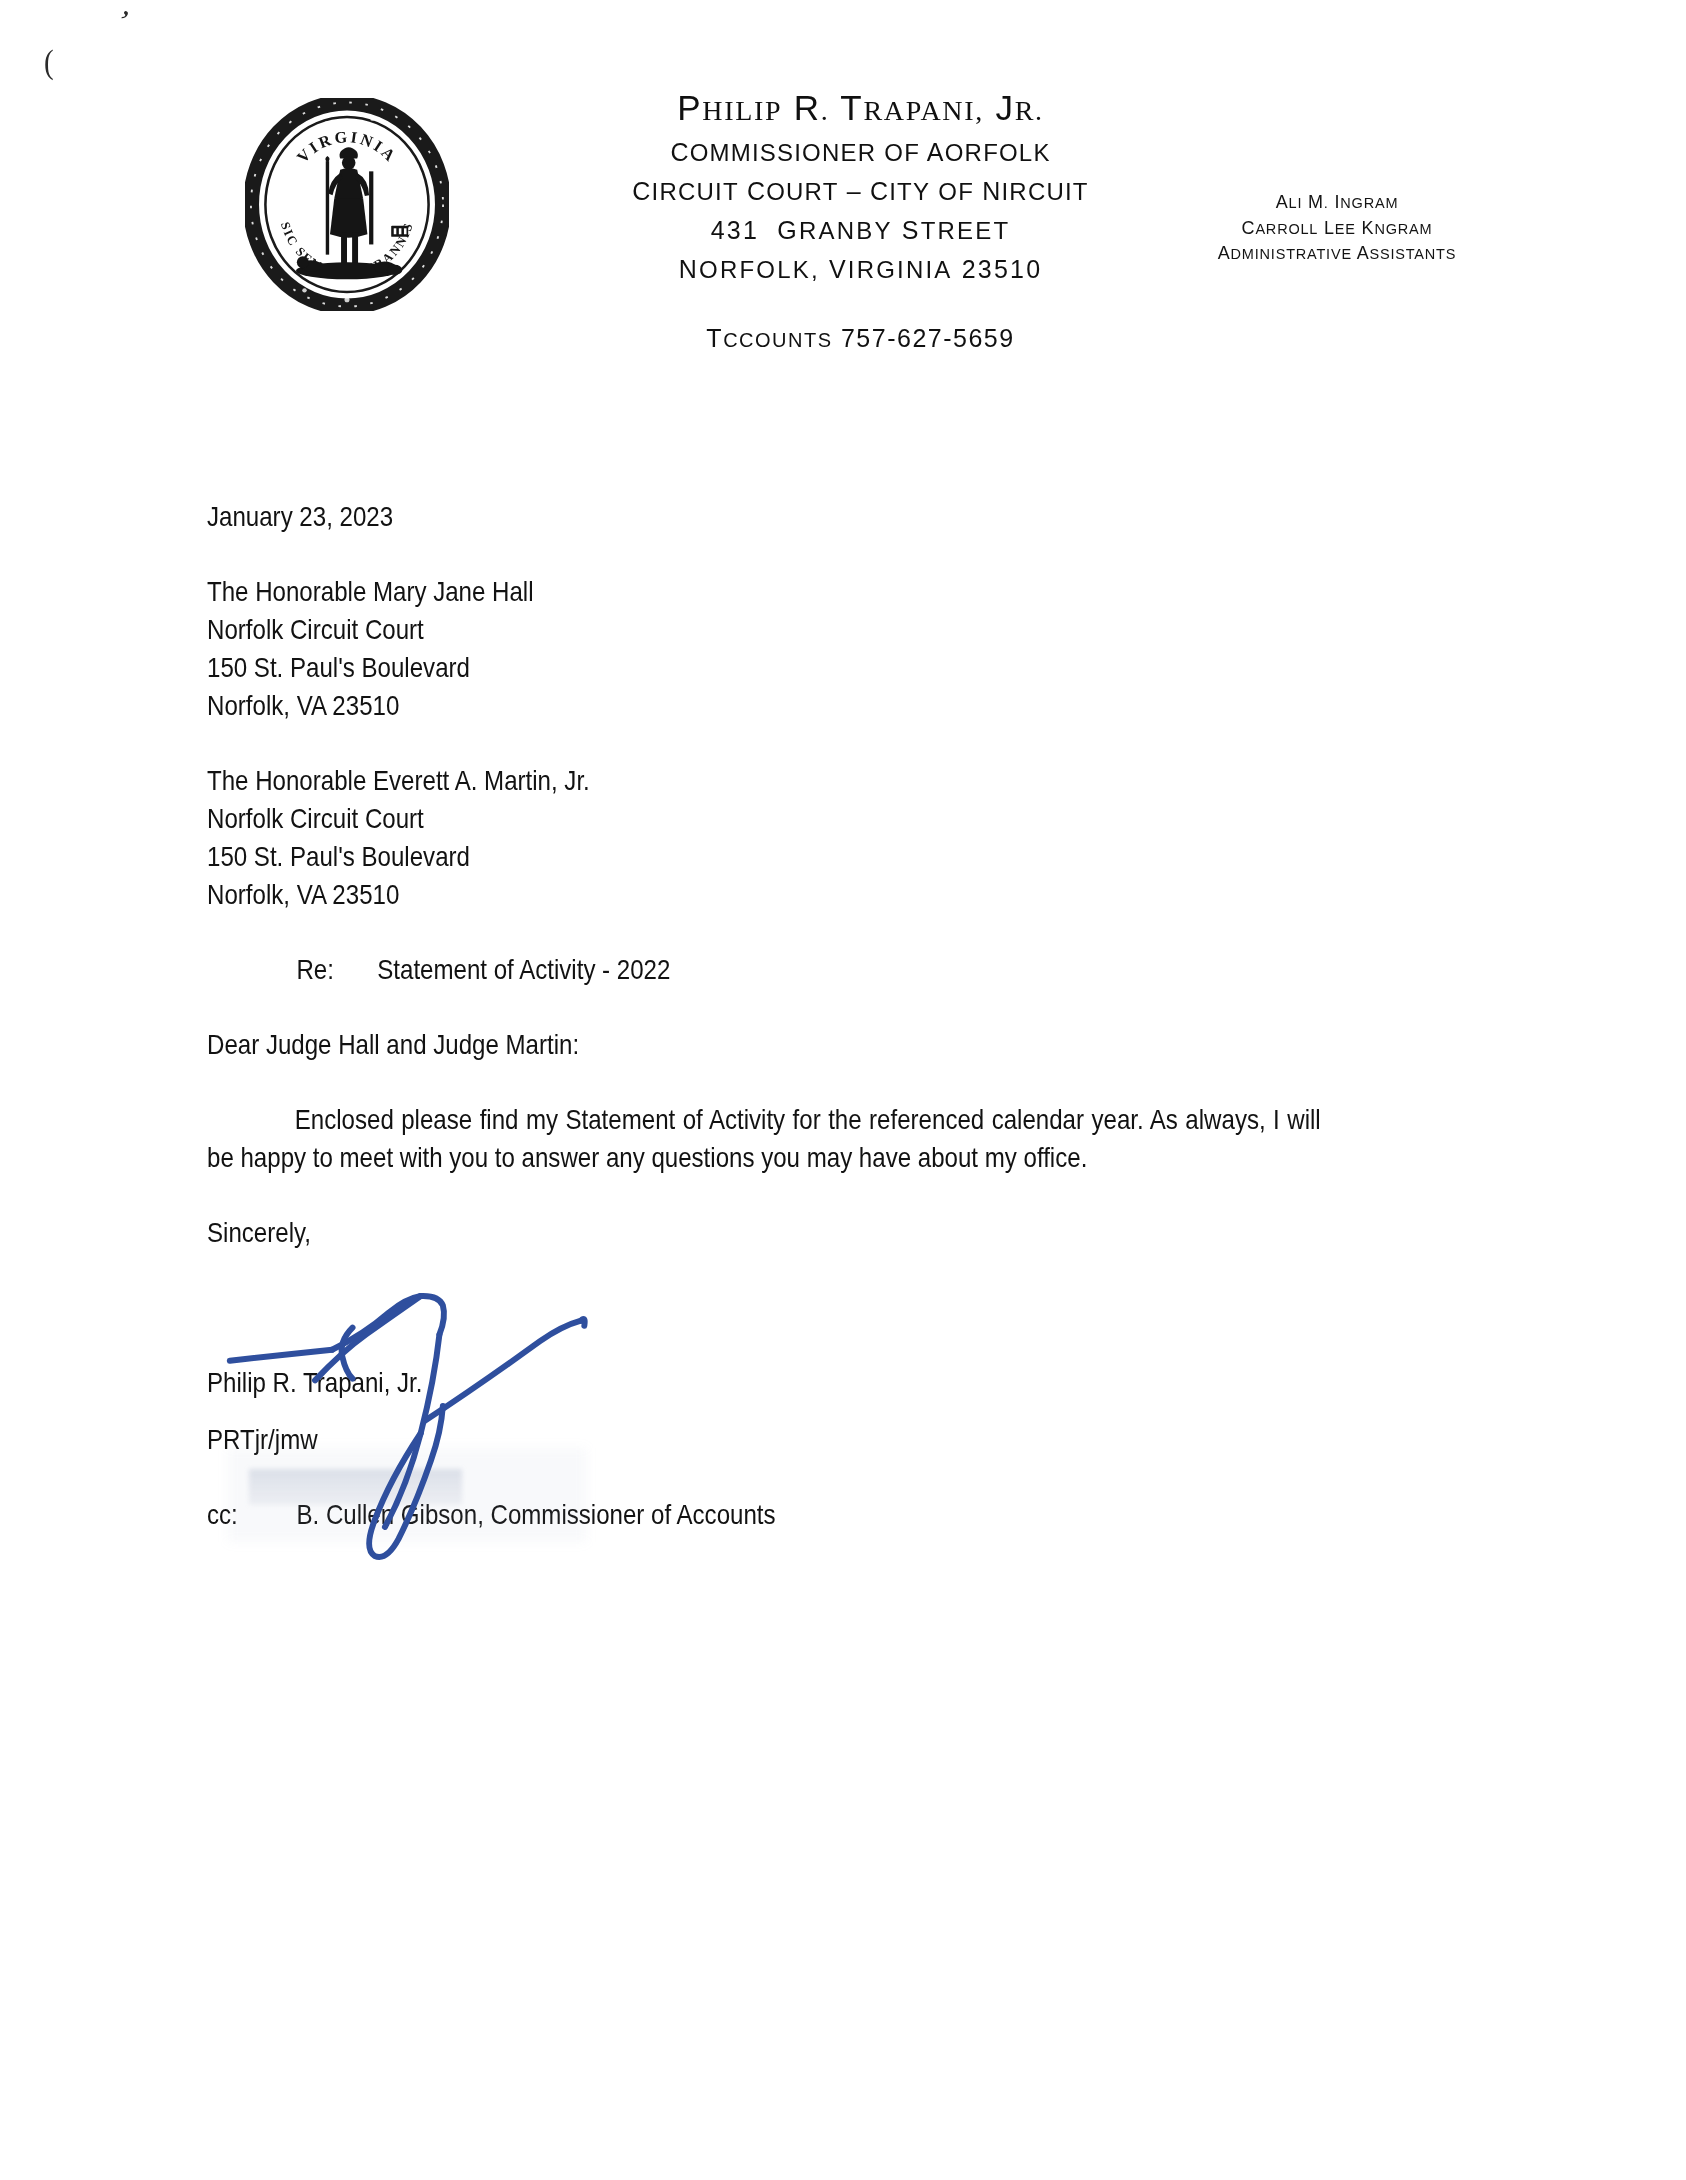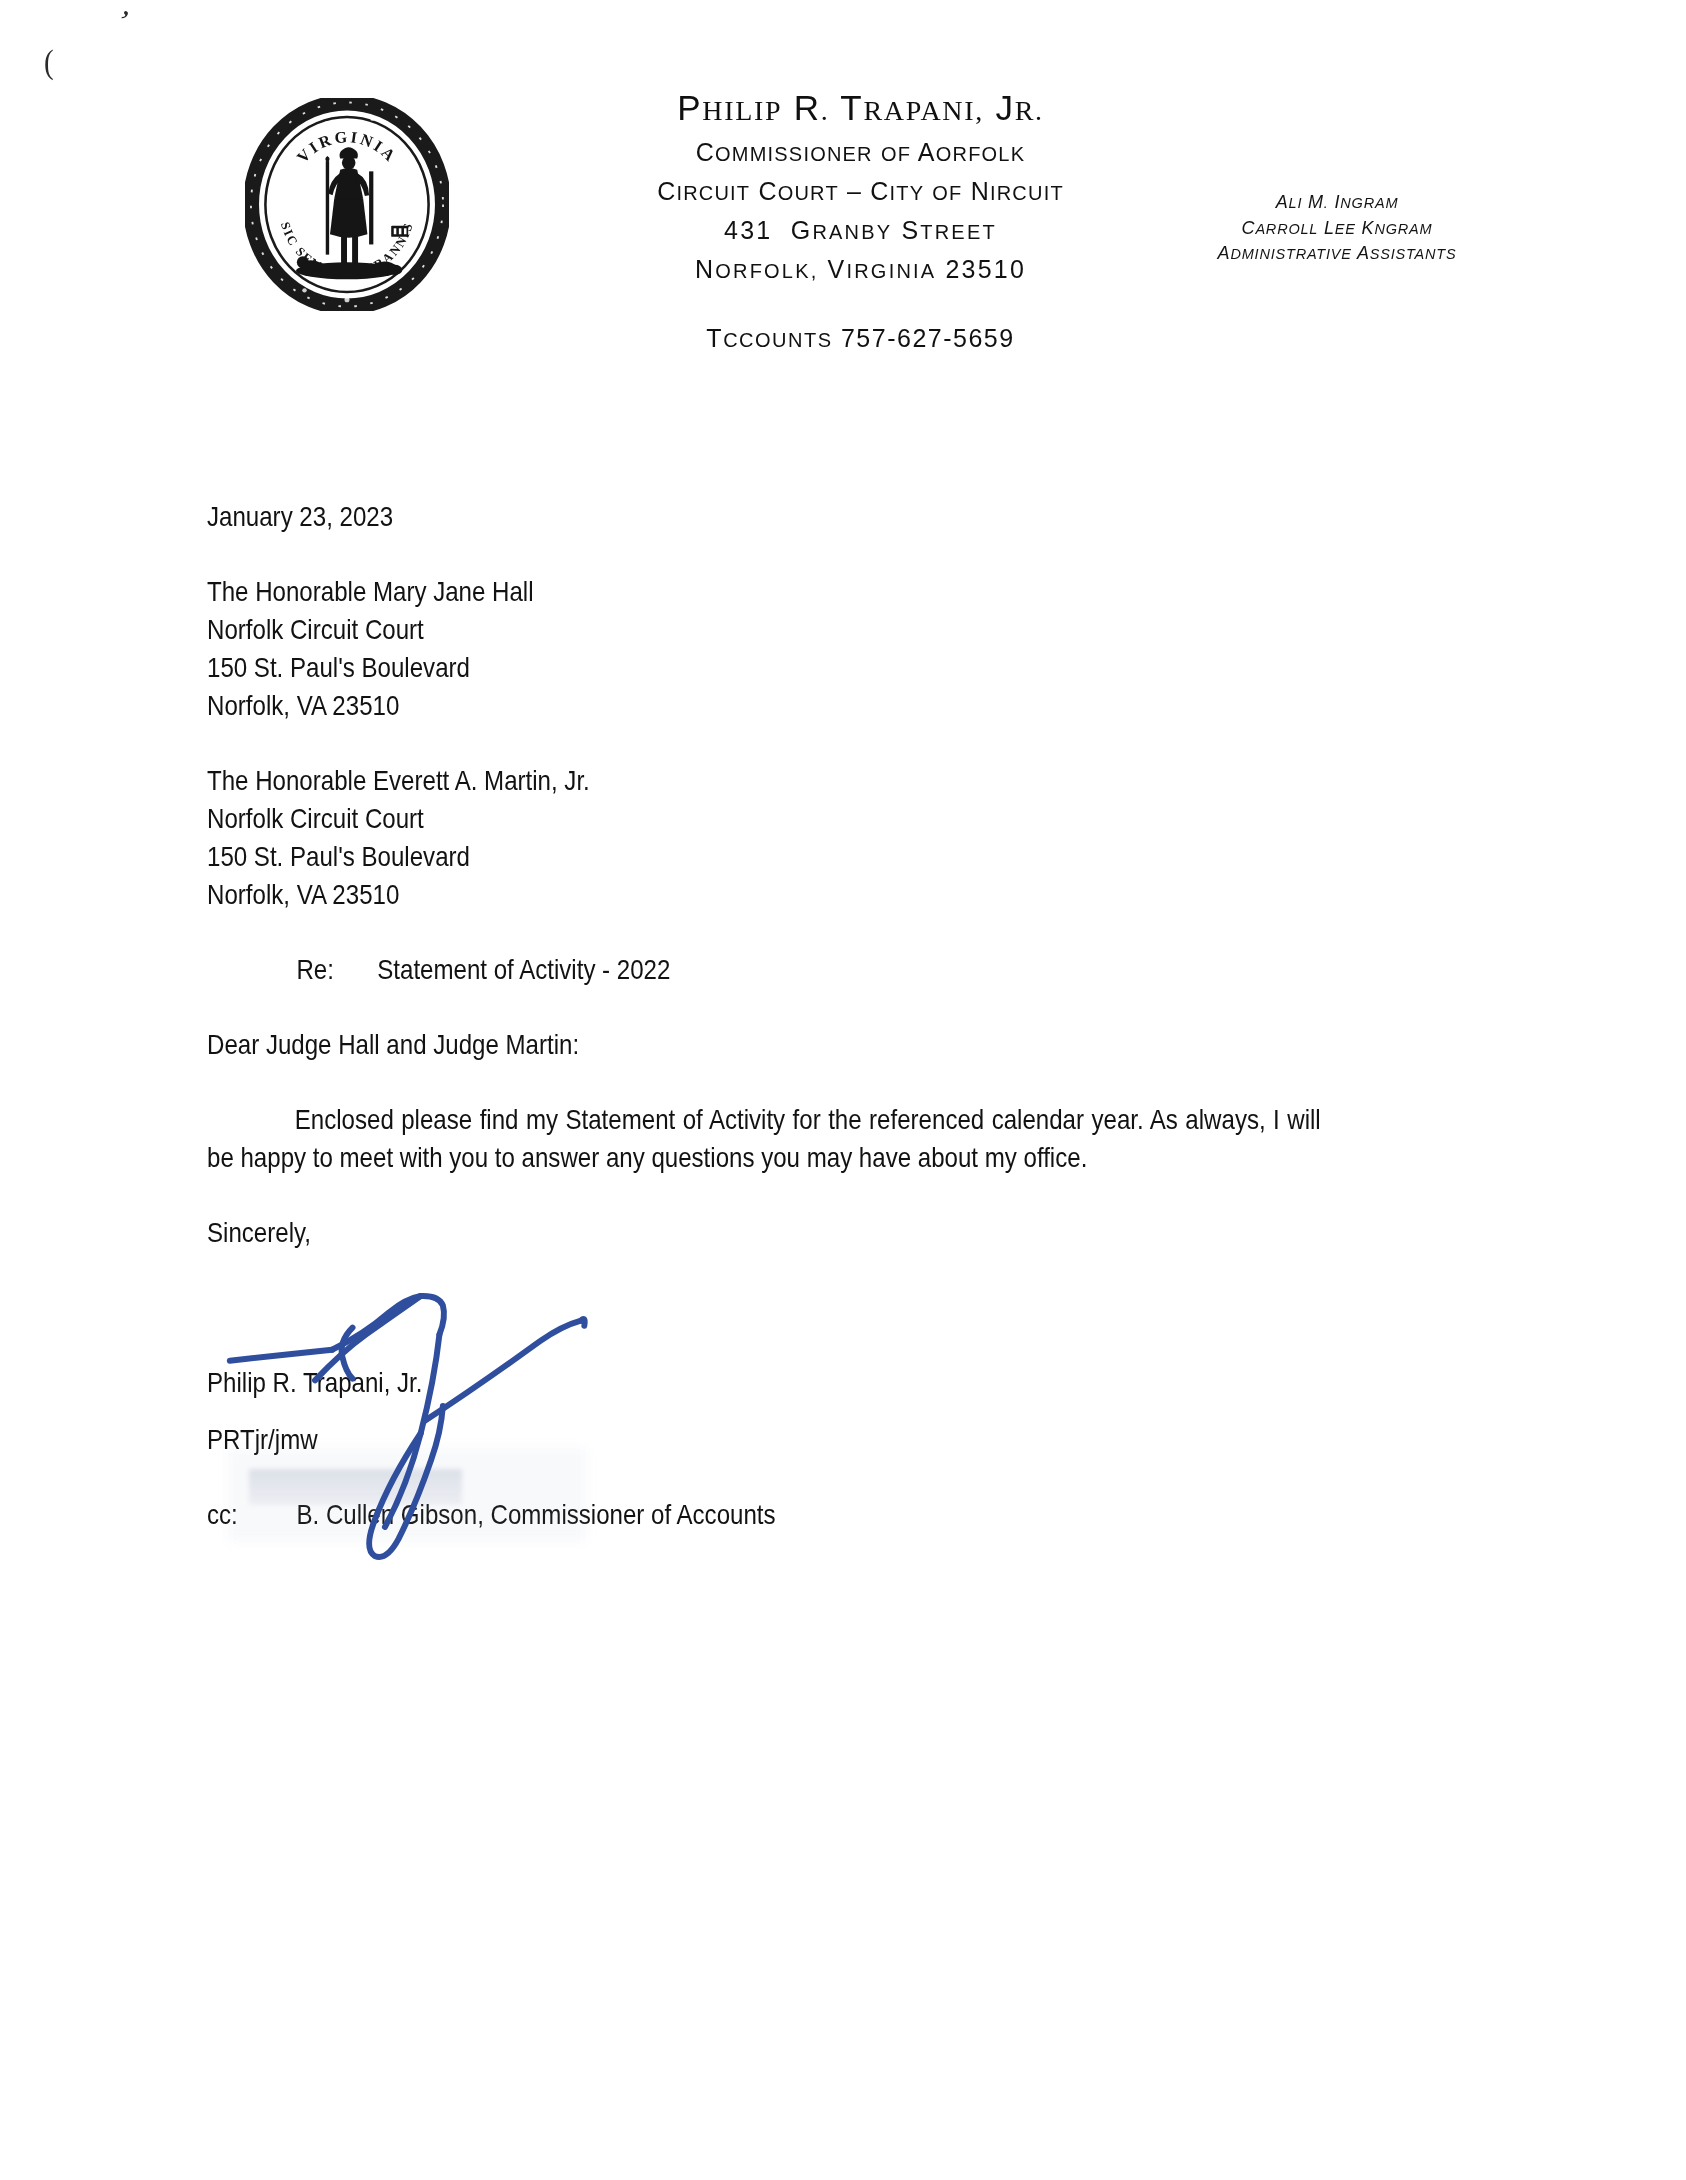--- a/index.html
+++ b/index.html
@@ -79,21 +79,21 @@
   .lh-name .sc { font-size: 28px; font-family: Liberation Serif, serif; }
 
   .lh-line {
     font-size: 25px;
     letter-spacing: 1.2px;
     color: #111111;
     white-space: nowrap;
     margin-top: 10.2px;
     line-height: 1.15;
   }
-  .lh-line .sc { font-size: 20px; }
+  .lh-line .sc { font-size: 24px; }
   .lh-line.addr { letter-spacing: 2.2px; }
 
   .lh-phone {
     font-size: 25px;
     letter-spacing: 1.5px;
     white-space: nowrap;
     margin-top: 41px;
   }
   .lh-phone .sc { font-size: 20px; }
 
@@ -103,21 +103,20 @@
     top: 101px;
     width: 358px;
     text-align: center;
   }
   .lh-asst {
     font-size: 18px;
     letter-spacing: 0.8px;
     white-space: nowrap;
     line-height: 1.42;
     color: #141414;
-    font-style: italic;
   }
   .lh-asst .sc { font-size: 14.5px; }
 
   
   .body-block {
     position: absolute;
     left: 207px;
     top: 498px;
     width: 1295px;
     font-family: "Liberation Sans Narrow", "Liberation Sans", sans-serif;

